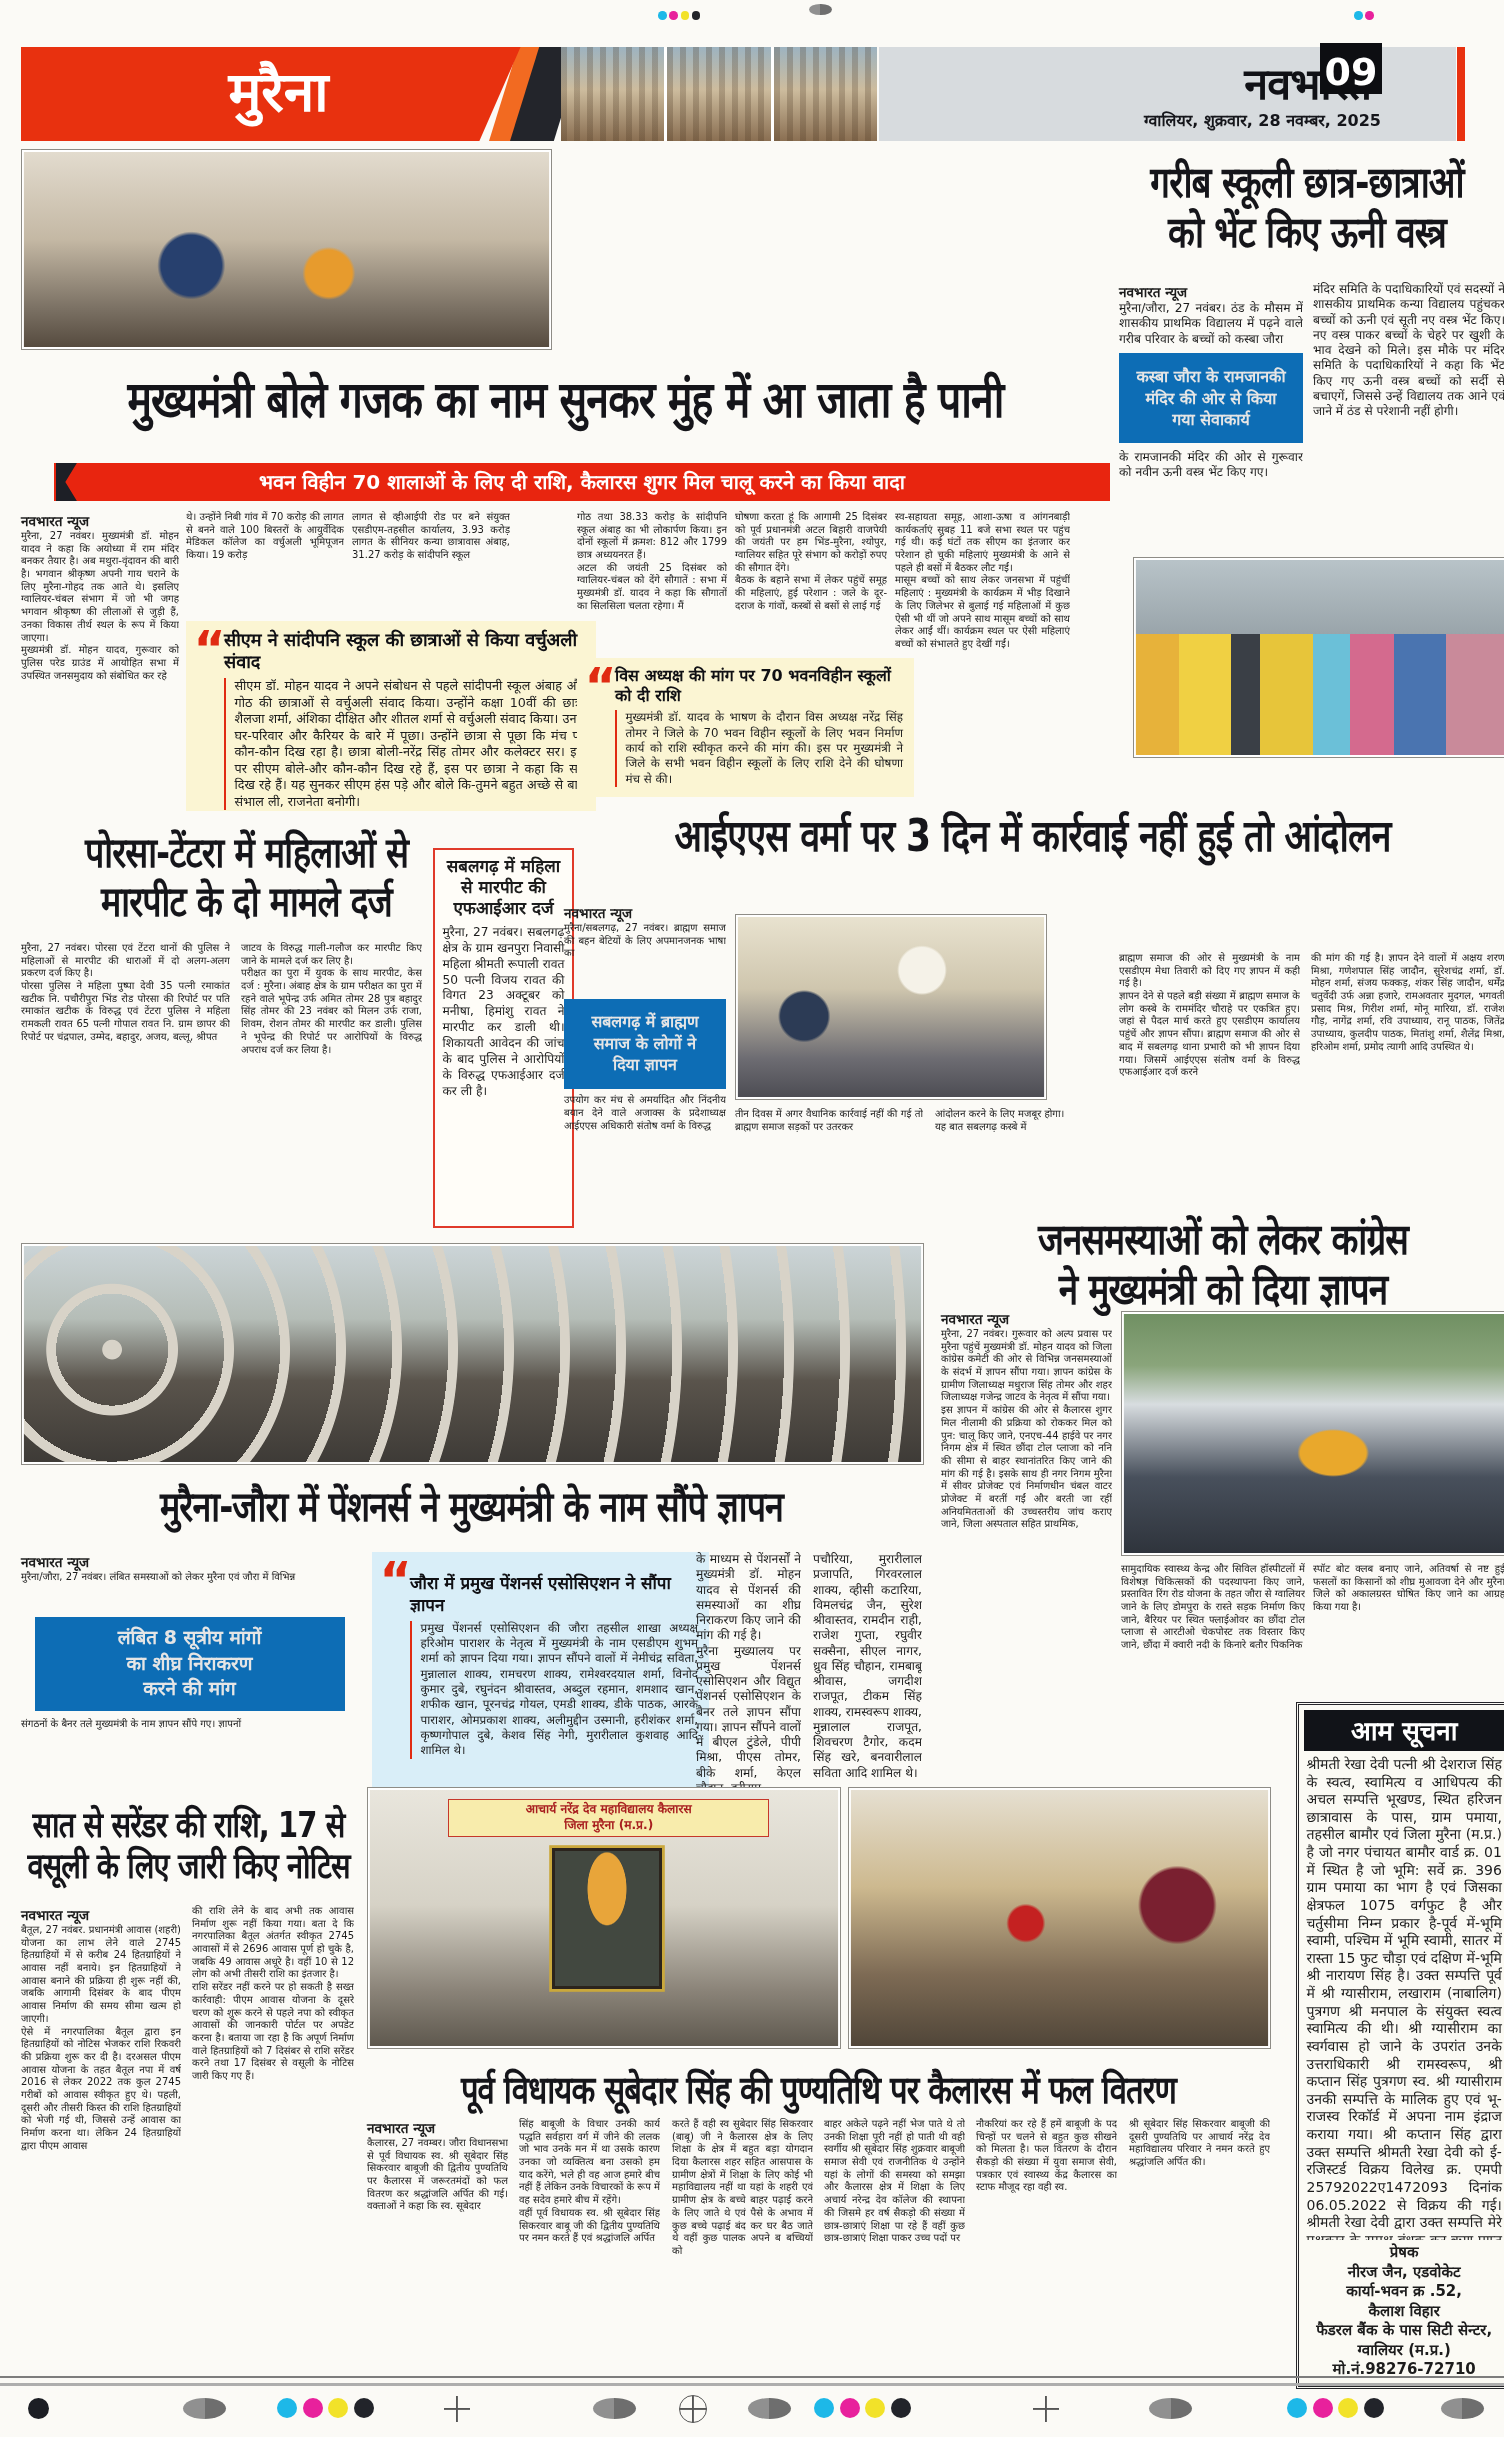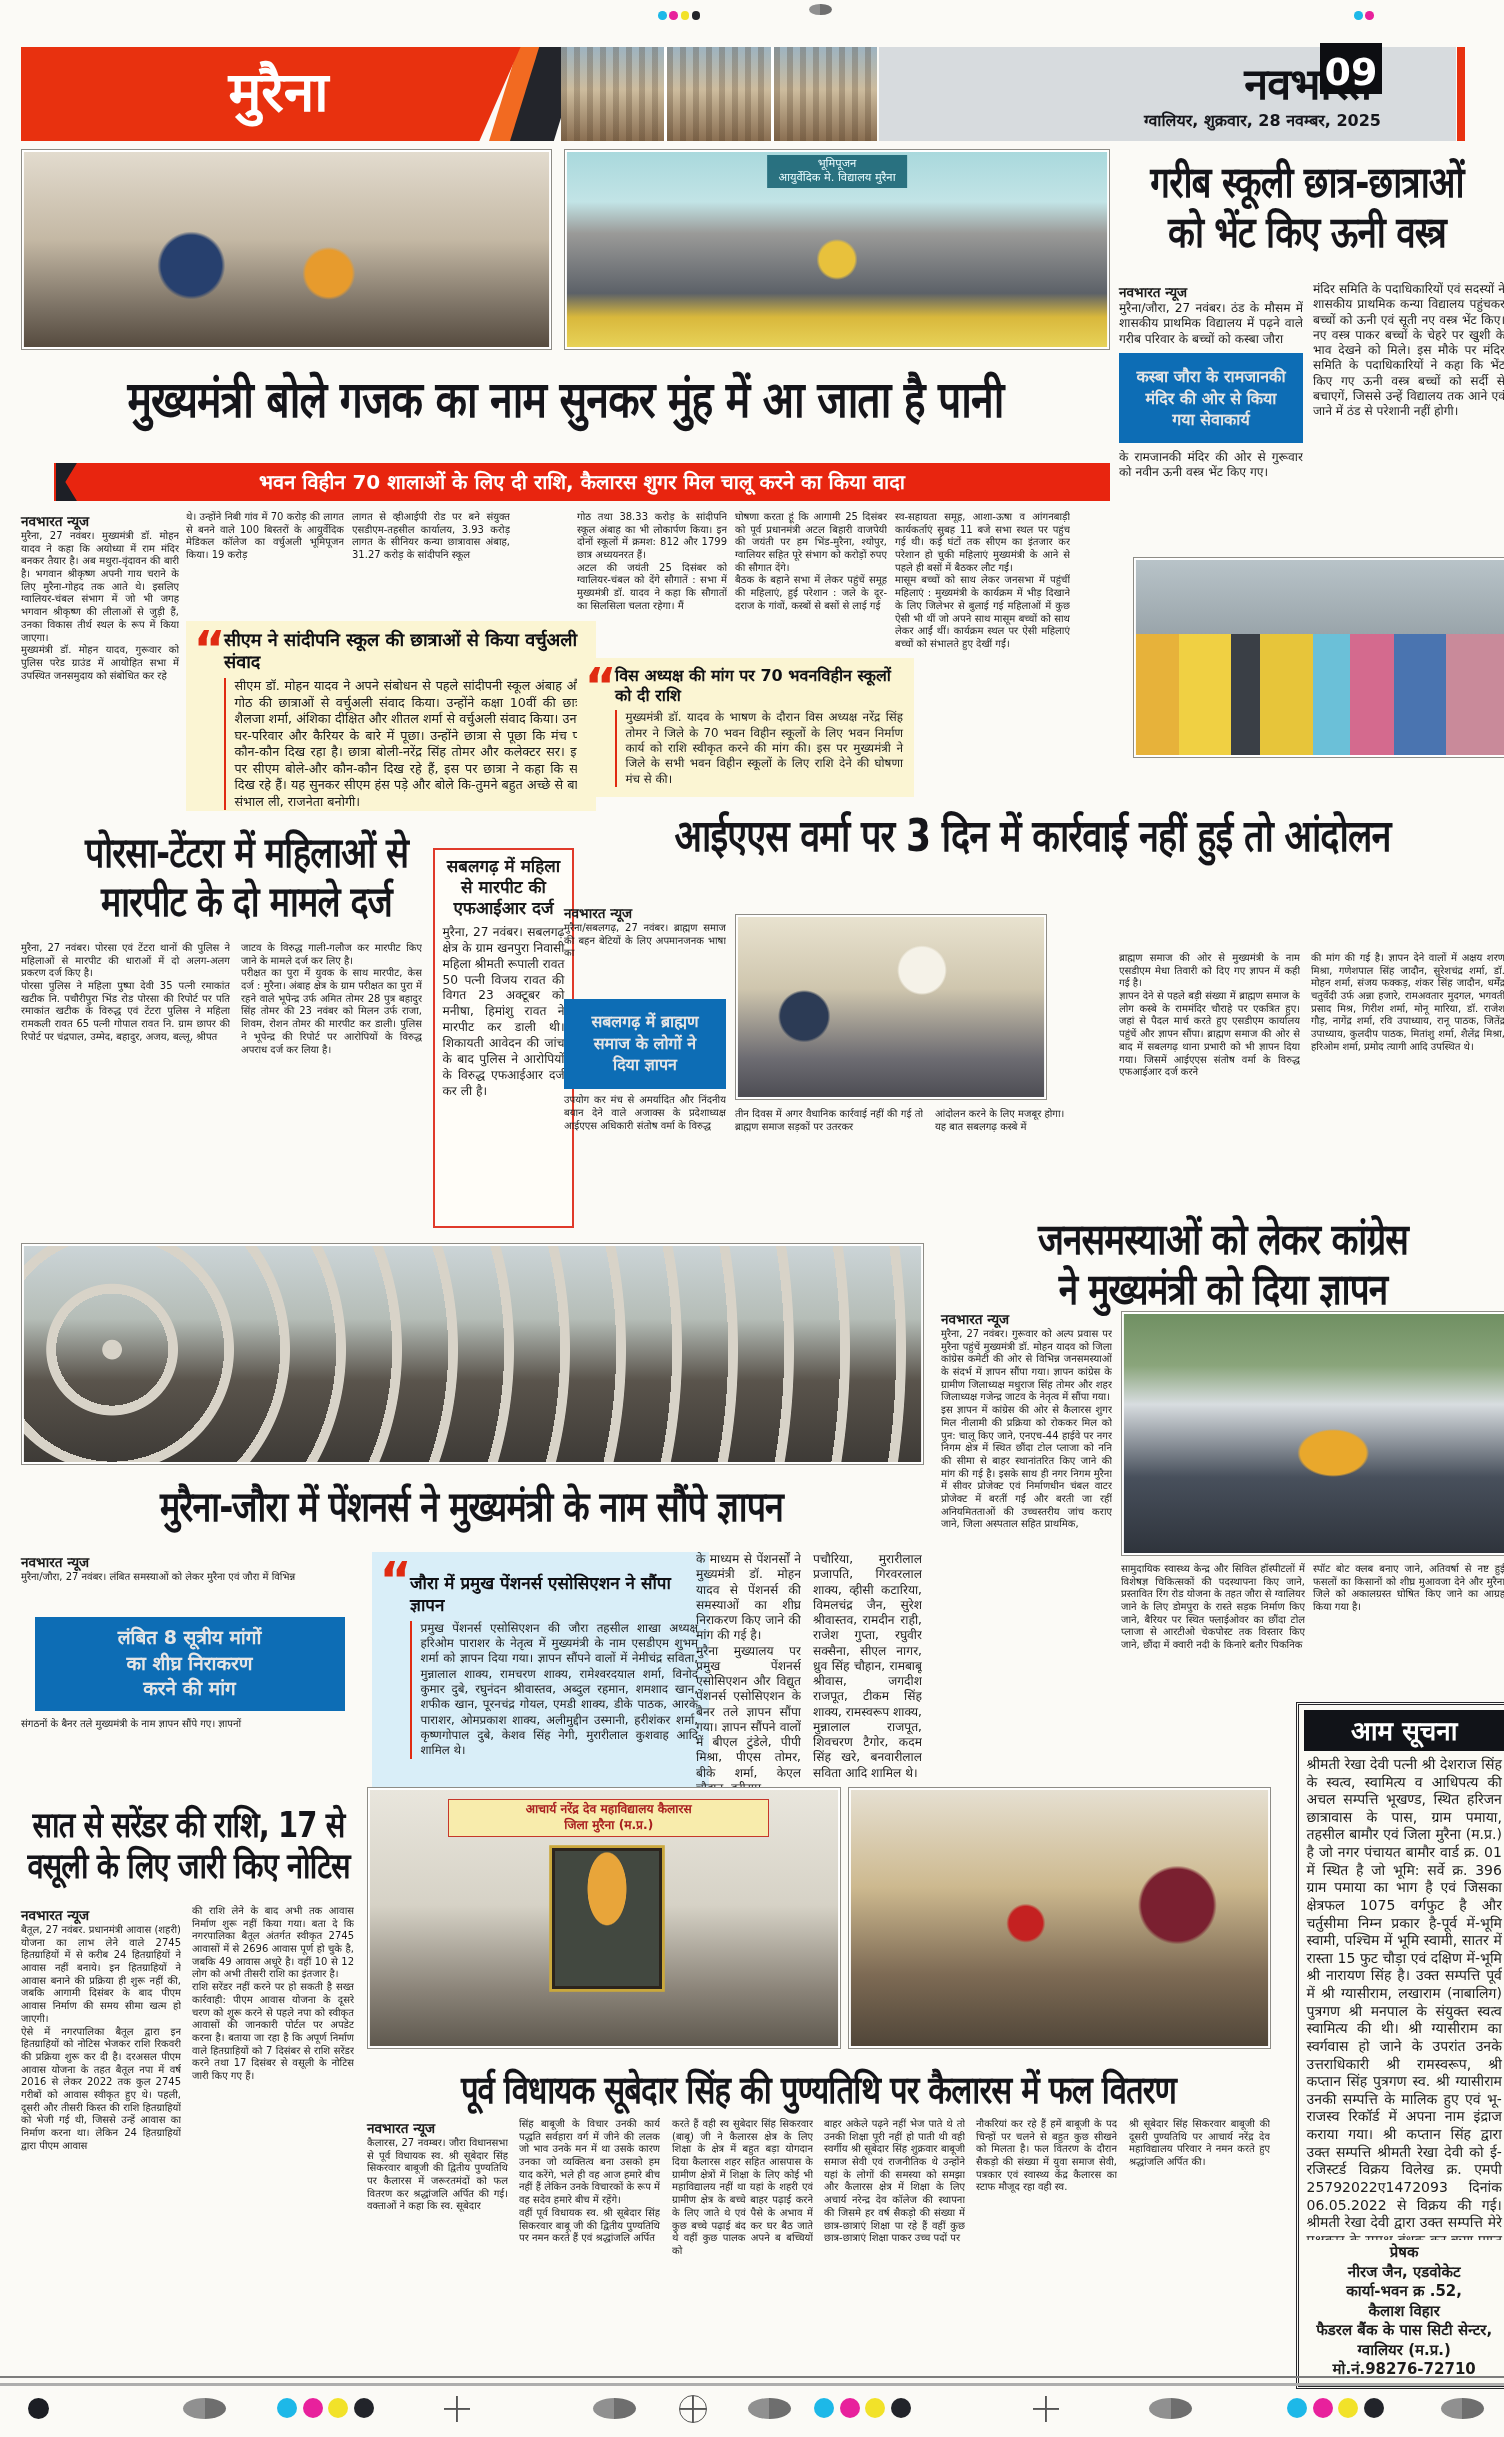--- a/index.html
+++ b/index.html
@@ -84,26 +84,20 @@
     <div class="abs papername" style="right:85px;top:5.6px;">नवभारत</div>
     <div class="abs dateline" style="right:75px;top:62px;">ग्वालियर, शुक्रवार, 28 नवम्बर, 2025</div>
   </div>
   <div class="abs pagebox" style="left:1320px;top:43px;width:62px;height:51px;">09</div>
   <div class="abs" style="left:1457px;top:47px;width:7.5px;height:94px;background:#e8310f;"></div>
 
   <div class="ph" style="left:21px;top:149px;width:529px;height:199px;background:
       radial-gradient(circle at 58% 62%,#e79b2d 0 7%,rgba(0,0,0,0) 8%),
       radial-gradient(circle at 32% 58%,#27406e 0 8%,rgba(0,0,0,0) 9%),
       linear-gradient(180deg,#e3dccf 0%,#c4b8a4 45%,#7a7063 80%,#54493d 100%);"></div>
-  <div class="ph" style="left:564px;top:149px;width:544px;height:199px;background:
-      radial-gradient(circle at 50% 55%,#e8c13c 0 6%,rgba(0,0,0,0) 7%),
-      linear-gradient(180deg,#a8d8dc 0%,#c2e4e6 26%,#9a9a98 42%,#5c6168 72%,#d9b83c 84%,#e8d45a 100%);">
-    <div class="stage-banner">भूमिपूजन
-आयुर्वेदिक मे. विद्यालय मुरैना</div>
-  </div>
 
   <div class="abs hl hl1 sq" style="left:21px;top:363px;width:1089px;font-size:41px;">मुख्यमंत्री बोले गजक का नाम सुनकर मुंह में आ जाता है पानी</div>
   <div class="abs subbar" style="left:54px;top:463px;width:1056px;height:38px;">
     <div class="notch"></div>
     <span>भवन विहीन 70 शालाओं के लिए दी राशि, कैलारस शुगर मिल चालू करने का किया वादा</span>
   </div>
 
   <div class="abs" style="left:21px;top:511px;width:158px;height:303px;">
     <div class="by">नवभारत न्यूज</div>
     <div class="t" style="height:282px;">मुरैना, 27 नवंबर। मुख्यमंत्री डॉ. मोहन यादव ने कहा कि अयोध्या में राम मंदिर बनकर तैयार है। अब मथुरा-वृंदावन की बारी है। भगवान श्रीकृष्ण अपनी गाय चराने के लिए मुरैना-गोहद तक आते थे। इसलिए ग्वालियर-चंबल संभाग में जो भी जगह भगवान श्रीकृष्ण की लीलाओं से जुड़ी हैं, उनका विकास तीर्थ स्थल के रूप में किया जाएगा।

